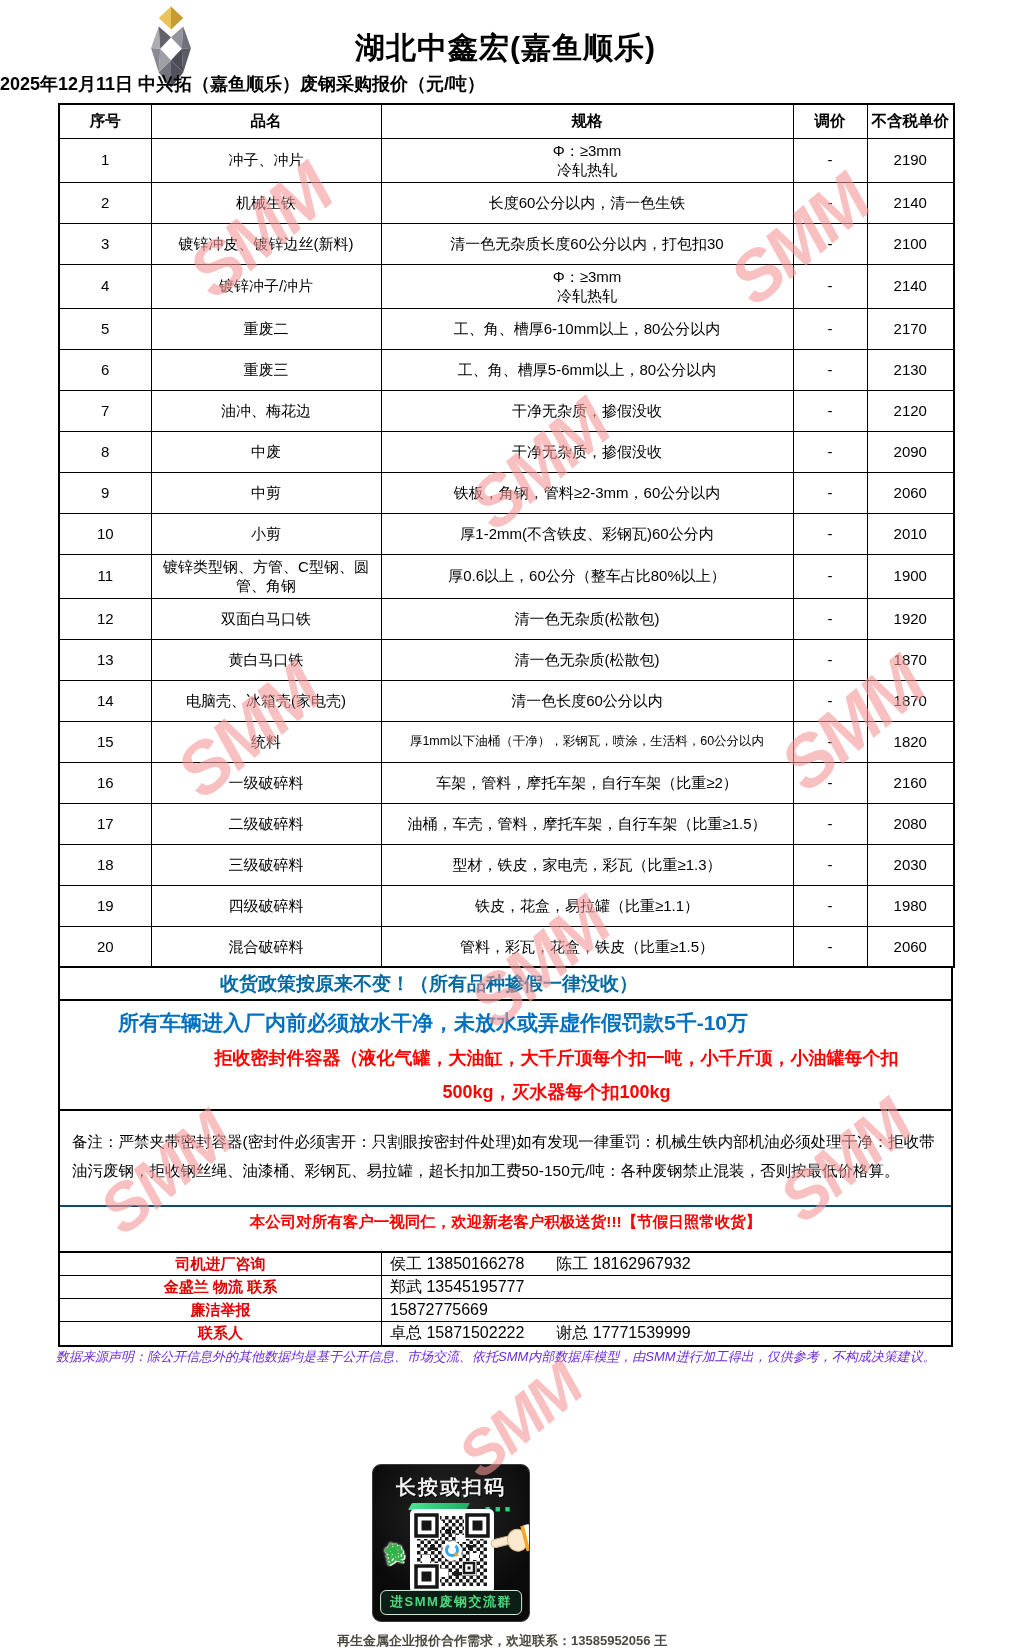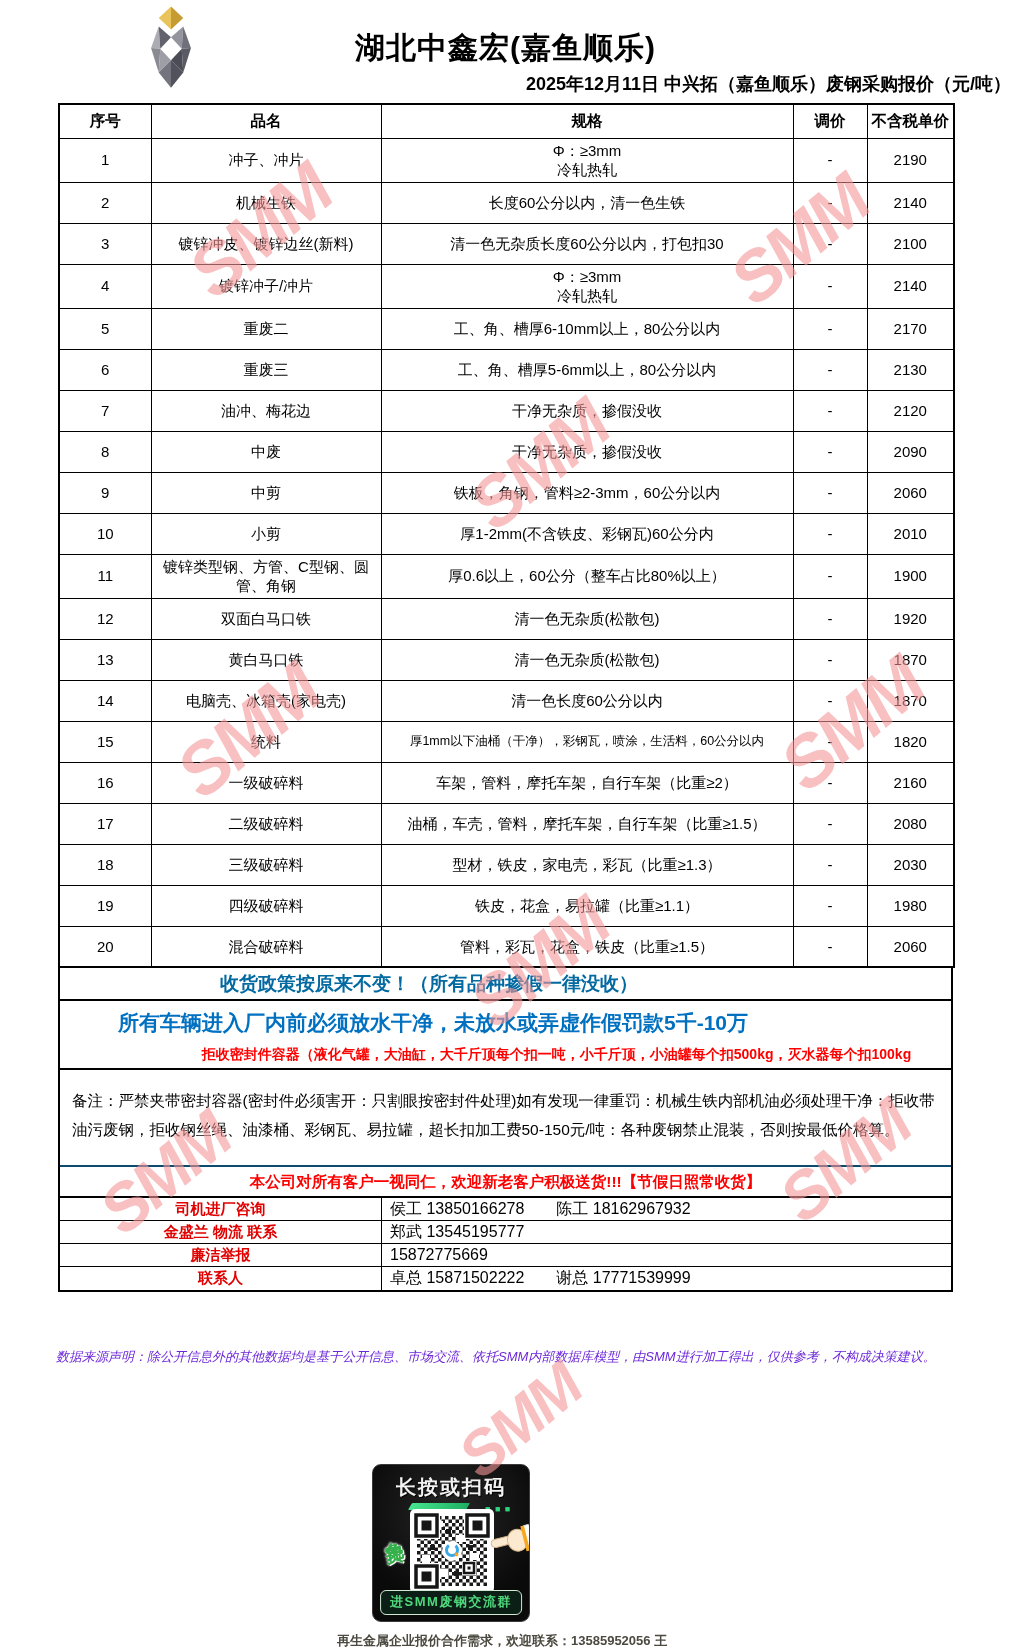--- a/index.html
+++ b/index.html
@@ -9,21 +9,21 @@
     background:#ffffff; overflow:hidden;
     font-family:"Liberation Sans", sans-serif; color:#000;
   }
   
   .logo { position:absolute; left:148px; top:4px; width:46px; height:94px; }
   .brand-title {
     position:absolute; left:0; right:0; top:28px; text-align:center;
     font-size:30px; font-weight:900; letter-spacing:1px;
   }
   .brand-sub {
-    position:absolute; left:0; right:0; top:72px; text-align:right;
+    position:absolute; left:0; right:0; top:72px; text-align:left;
     font-size:18px; font-weight:700;
   }
   
   .table-wrap { position:absolute; left:58px; top:103px; width:895px; }
   table.main-table { border-collapse:collapse; table-layout:fixed; width:895px; border:2px solid #000; }
   .main-table th, .main-table td {
     border:1px solid #000; text-align:center; vertical-align:middle;
     font-size:15px; padding:2px 4px; overflow:hidden;
   }
   .main-table thead th { height:34px; font-weight:700; font-size:15.5px; }
@@ -32,25 +32,25 @@
   .main-table tbody tr:nth-of-type(15) .cell-spec { font-size:12.5px; }
   
   .lower { border:2px solid #000; border-top:none; }
   .policy-green {
     height:33px; line-height:31px; padding-left:160px;
     color:#0369a1; font-weight:700; font-size:19px;
     border-bottom:2px solid #000; white-space:nowrap;
   }
   .policy-mix { border-bottom:2px solid #000; padding:7px 0 0; }
   .policy-blue { color:#0070C0; font-weight:700; font-size:21px; padding-left:58px; line-height:1.4; }
-  .policy-red  { color:#FF0000; font-weight:700; font-size:14px; text-align:center;
+  .policy-red  { color:#FF0000; font-weight:700; font-size:18px; text-align:center;
                  padding:5px 18px 0 120px; line-height:1.85; }
   .remark { padding:17px 12px 20px 12px; font-size:15.5px; line-height:1.85;
             border-bottom:2px solid #0c4a6e; color:#000; }
-  .welcome { height:31px; line-height:29px; text-align:center; color:#FF0000;
+  .welcome { height:46px; line-height:29px; text-align:center; color:#FF0000;
              font-weight:700; font-size:15.5px; border-bottom:2px solid #000; }
   .contact-row { display:grid; grid-template-columns:322px 1fr; height:23px;
                  border-bottom:1.5px solid #000; }
   .contact-row:last-of-type { border-bottom:none; }
   .contact-label { color:#E00000; font-weight:700; font-size:15px; text-align:center;
                    line-height:22px; border-right:1.5px solid #000; }
   .contact-value { font-size:16px; line-height:22px; padding-left:8px; white-space:pre; }
   
   .disclaimer { position:absolute; left:56px; top:1348px; width:900px;
                 font-size:13px; font-style:italic; color:#6d28d9; }

